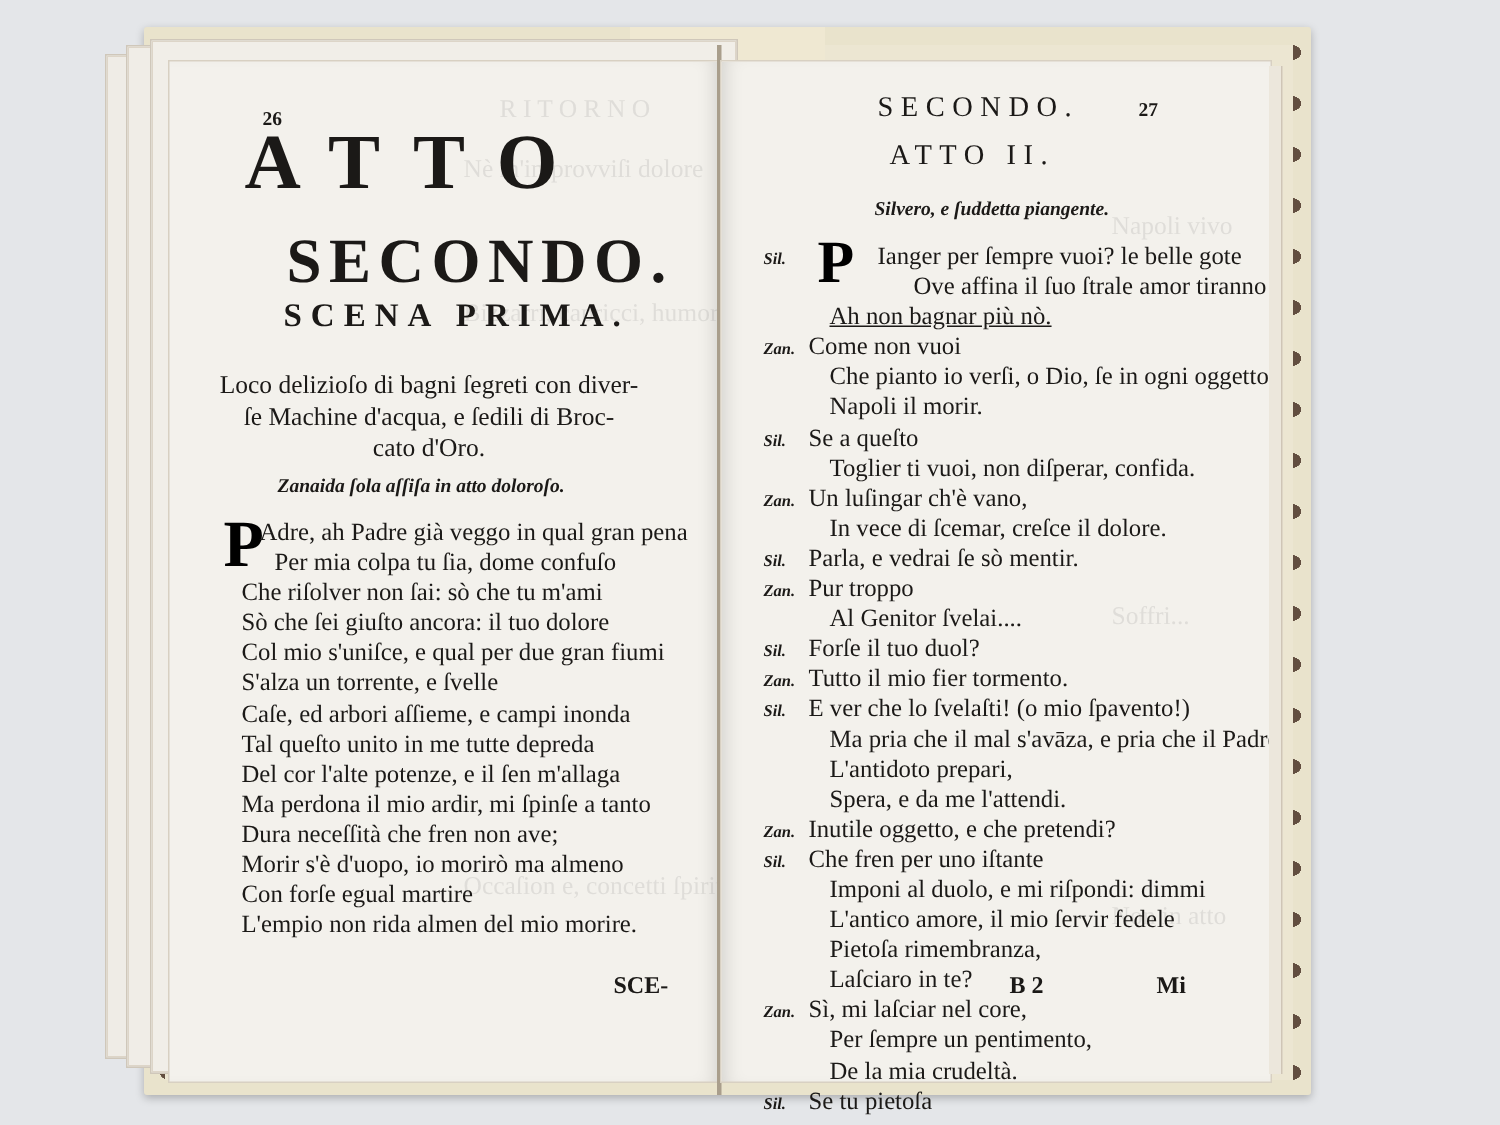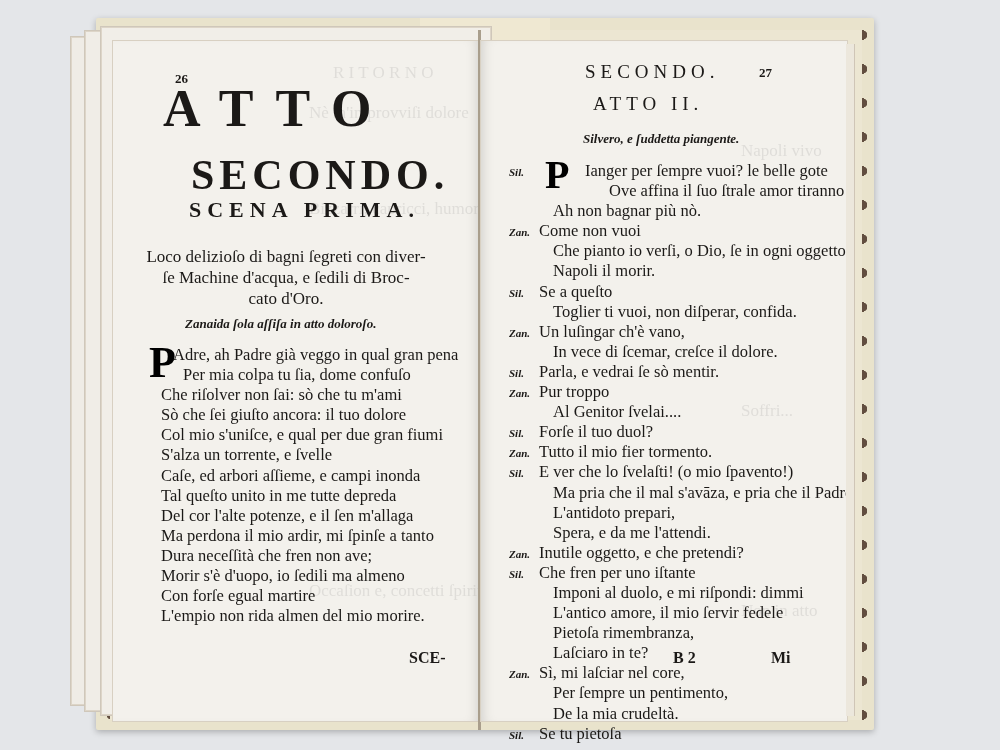--- a/index.html
+++ b/index.html
@@ -110,21 +110,21 @@
     <div style="padding-left:10px">Per mia colpa tu ſia, dome confuſo</div>
     <div style="margin-left:-12px">Che riſolver non ſai: sò che tu m'ami</div>
     <div style="margin-left:-12px">Sò che ſei giuſto ancora: il tuo dolore</div>
     <div style="margin-left:-12px">Col mio s'uniſce, e qual per due gran fiumi</div>
     <div style="margin-left:-12px">S'alza un torrente, e ſvelle</div>
     <div style="margin-left:-12px">Caſe, ed arbori aſſieme, e campi inonda</div>
     <div style="margin-left:-12px">Tal queſto unito in me tutte depreda</div>
     <div style="margin-left:-12px">Del cor l'alte potenze, e il ſen m'allaga</div>
     <div style="margin-left:-12px">Ma perdona il mio ardir, mi ſpinſe a tanto</div>
     <div style="margin-left:-12px">Dura neceſſità che fren non ave;</div>
-    <div style="margin-left:-12px">Morir s'è d'uopo, io ſedili ma almeno</div>
+    <div style="margin-left:-12px">Morir s'è d'uopo, io morirò ma almeno</div>
     <div style="margin-left:-12px">Con forſe egual martire</div>
     <div style="margin-left:-12px">L'empio non rida almen del mio morire.</div>
   </div>
 
   <div class="txt footer" style="left:296px; top:608px;">SCE-</div>
 </div>
 
 <div class="gutter"></div>
 
 <div class="page page-right">
@@ -135,21 +135,21 @@
   <div class="txt run-head" style="left:104px; top:20px;">SECONDO.</div>
   <div class="txt pgnum" style="left:278px; top:24px;">27</div>
   <div class="txt scena-r" style="left:112px; top:52px;">ATTO II.</div>
   <div class="txt stage-dir" style="left:102px; top:90px;">Silvero, e ſuddetta piangente.</div>
 
   <div class="dropcap" style="left:64px; top:114px; font-size:40px;">P</div>
 
   <div class="txt verse" id="dialogue" style="left:28px; top:120px;">
       <div><span class="speaker" style="display: inline-block; width: 30px;">Sil.</span><span style="padding-left: 46px;">Ianger per ſempre vuoi? le belle gote</span></div>
       <div><span class="speaker" style="display: inline-block; width: 30px;"></span><span style="padding-left: 70px;">Ove affina il ſuo ſtrale amor tiranno</span></div>
-      <div><span class="speaker" style="display: inline-block; width: 30px;"></span><span style="padding-left: 14px;">Ah non bagnar più nò.</span></div>
+      <div><span class="speaker" style="display: inline-block; width: 30px;"></span><span style="padding-left: 14px; text-decoration: underline;">Ah non bagnar più nò.</span></div>
       <div><span class="speaker" style="display: inline-block; width: 30px;">Zan.</span><span style="padding-left: 0px;">Come non vuoi</span></div>
       <div><span class="speaker" style="display: inline-block; width: 30px;"></span><span style="padding-left: 14px;">Che pianto io verſi, o Dio, ſe in ogni oggetto</span></div>
       <div><span class="speaker" style="display: inline-block; width: 30px;"></span><span style="padding-left: 14px;">Napoli il morir.</span></div>
       <div><span class="speaker" style="display: inline-block; width: 30px;">Sil.</span><span style="padding-left: 0px;">Se a queſto</span></div>
       <div><span class="speaker" style="display: inline-block; width: 30px;"></span><span style="padding-left: 14px;">Toglier ti vuoi, non diſperar, confida.</span></div>
       <div><span class="speaker" style="display: inline-block; width: 30px;">Zan.</span><span style="padding-left: 0px;">Un luſingar ch'è vano,</span></div>
       <div><span class="speaker" style="display: inline-block; width: 30px;"></span><span style="padding-left: 14px;">In vece di ſcemar, creſce il dolore.</span></div>
       <div><span class="speaker" style="display: inline-block; width: 30px;">Sil.</span><span style="padding-left: 0px;">Parla, e vedrai ſe sò mentir.</span></div>
       <div><span class="speaker" style="display: inline-block; width: 30px;">Zan.</span><span style="padding-left: 0px;">Pur troppo</span></div>
       <div><span class="speaker" style="display: inline-block; width: 30px;"></span><span style="padding-left: 14px;">Al Genitor ſvelai....</span></div>

